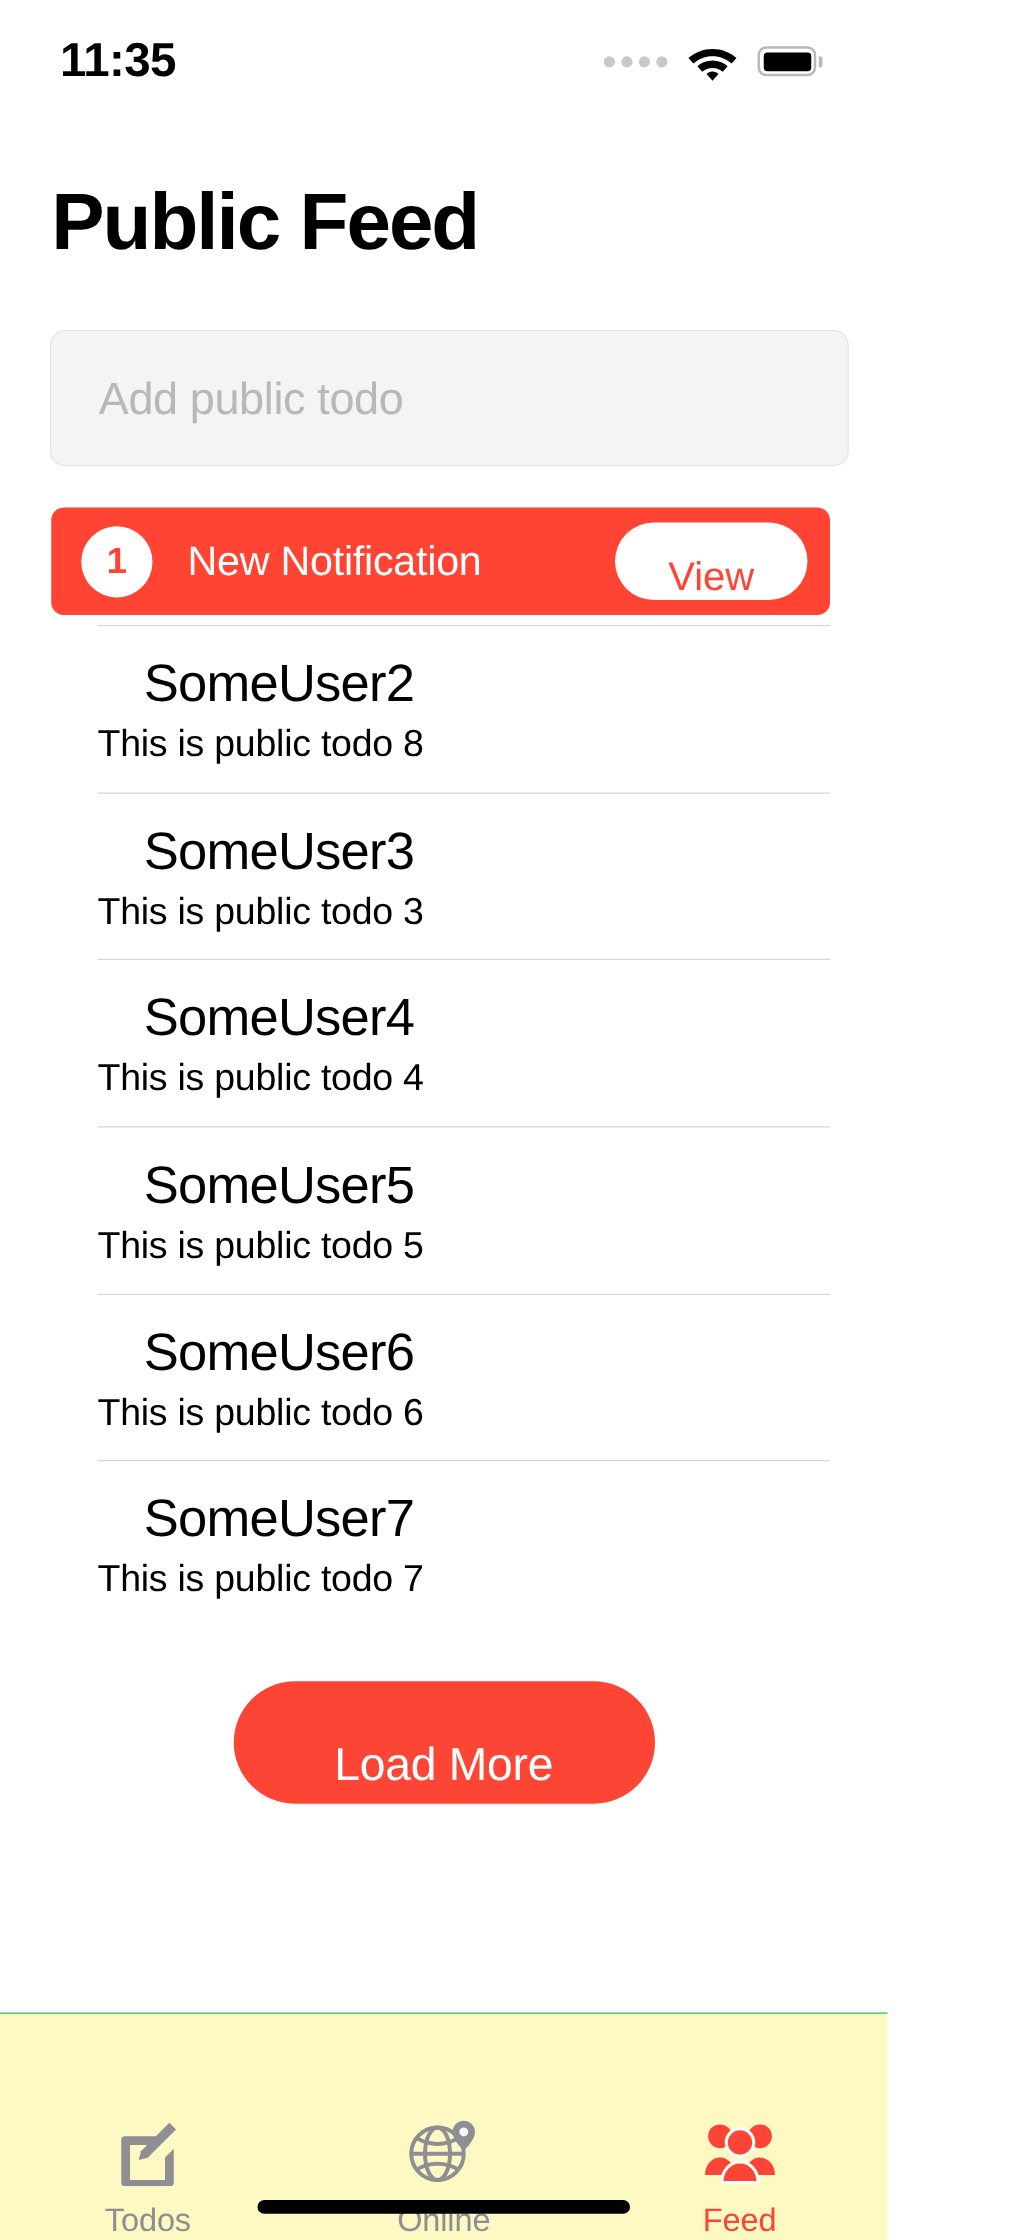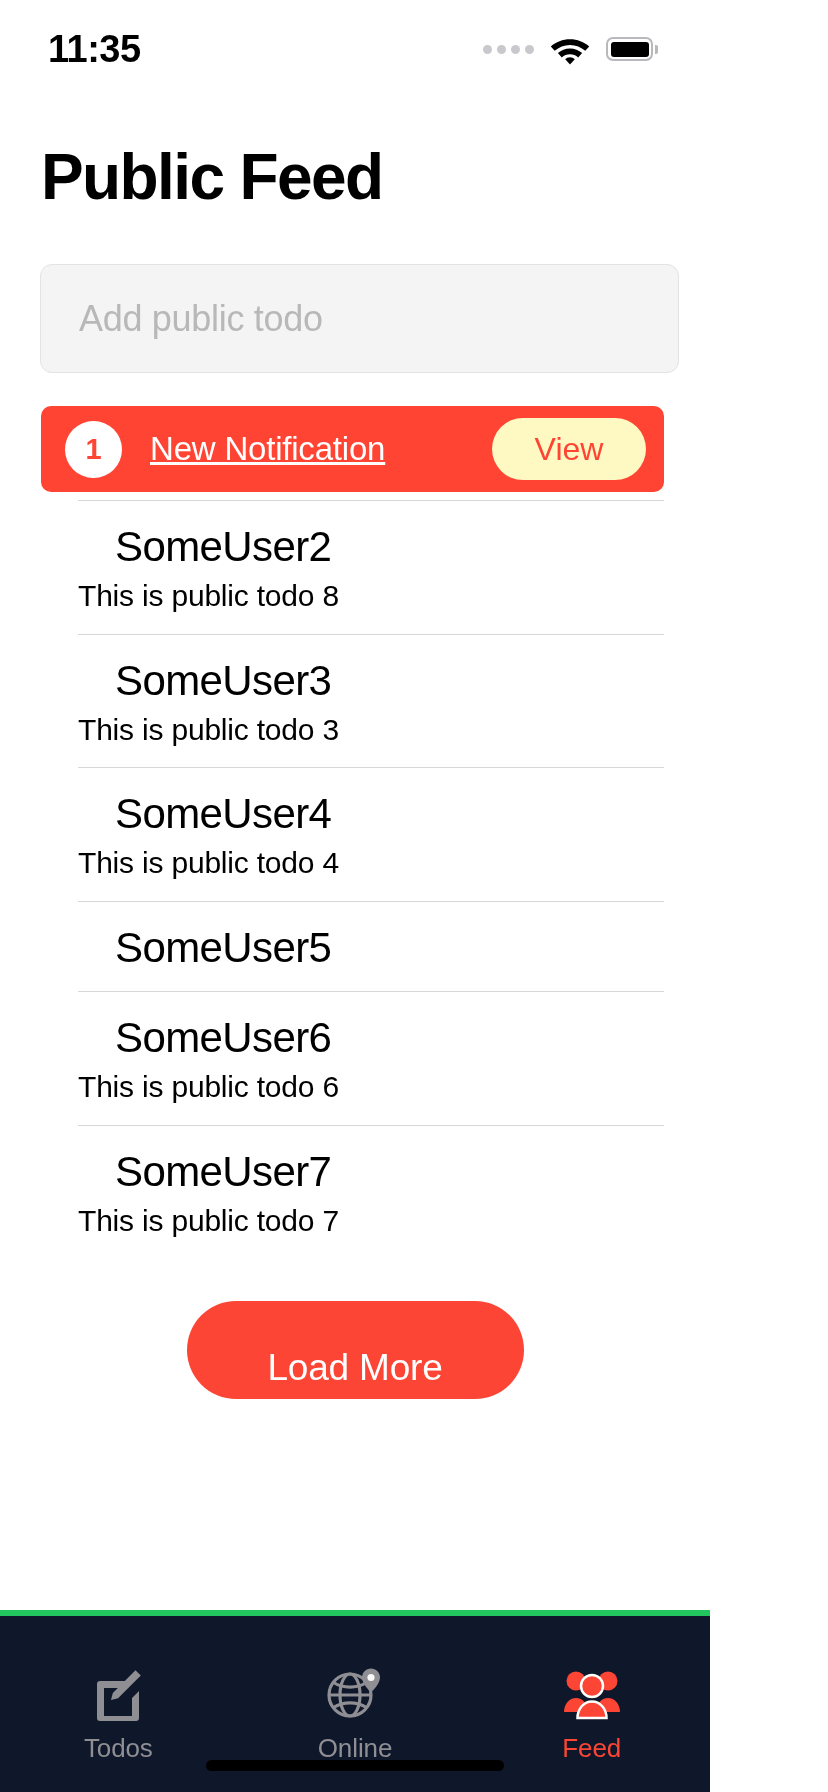--- a/index.html
+++ b/index.html
@@ -125,29 +125,28 @@
     font-size:29px;
     font-weight:600;
   }
   .notif-text {
     flex:1 1 auto;
     color:#ffffff;
     font-size:33px;
     font-weight:400;
     margin-left:28px;
     letter-spacing:-0.2px;
-    text-decoration:underline;
   }
   .notif-view-btn {
-    background:#fef9c3;
+    background:#ffffff;
     border-radius:40px;
     height:62px;
     min-width:154px;
     display:flex;
-    align-items:center;
+    align-items:flex-end;
     justify-content:center;
     border:none;
     cursor:pointer;
   }
   .notif-view-btn span {
     color:#ff4433;
     font-size:32px;
     font-weight:400;
   }
 
@@ -200,24 +199,24 @@
     font-size:37px;
     font-weight:400;
     letter-spacing:-0.2px;
     margin-top:36px;
   }
 
   
   .tabbar {
     flex:0 0 182px;
     height:182px;
-    background:#0f172a;
-    border-top:6px solid #22c55e;
-    display:flex;
-    align-items:center;
+    background:#fef9c3;
+    border-top:1px solid #22c55e;
+    display:flex;
+    align-items:flex-end;
     position:relative;
   }
   .tab-item {
     flex:1 1 0;
     display:flex;
     flex-direction:column;
     align-items:center;
     justify-content:flex-start;
     padding-top:18px;
     cursor:pointer;
@@ -303,20 +302,21 @@
       <div class="feed-row">
         <div class="feed-user">SomeUser3</div>
         <div class="feed-desc">This is public todo 3</div>
       </div>
       <div class="feed-row">
         <div class="feed-user">SomeUser4</div>
         <div class="feed-desc">This is public todo 4</div>
       </div>
       <div class="feed-row">
         <div class="feed-user">SomeUser5</div>
+        <div class="feed-desc">This is public todo 5</div>
       </div>
       <div class="feed-row">
         <div class="feed-user">SomeUser6</div>
         <div class="feed-desc">This is public todo 6</div>
       </div>
       <div class="feed-row">
         <div class="feed-user">SomeUser7</div>
         <div class="feed-desc">This is public todo 7</div>
       </div>
     </div>

